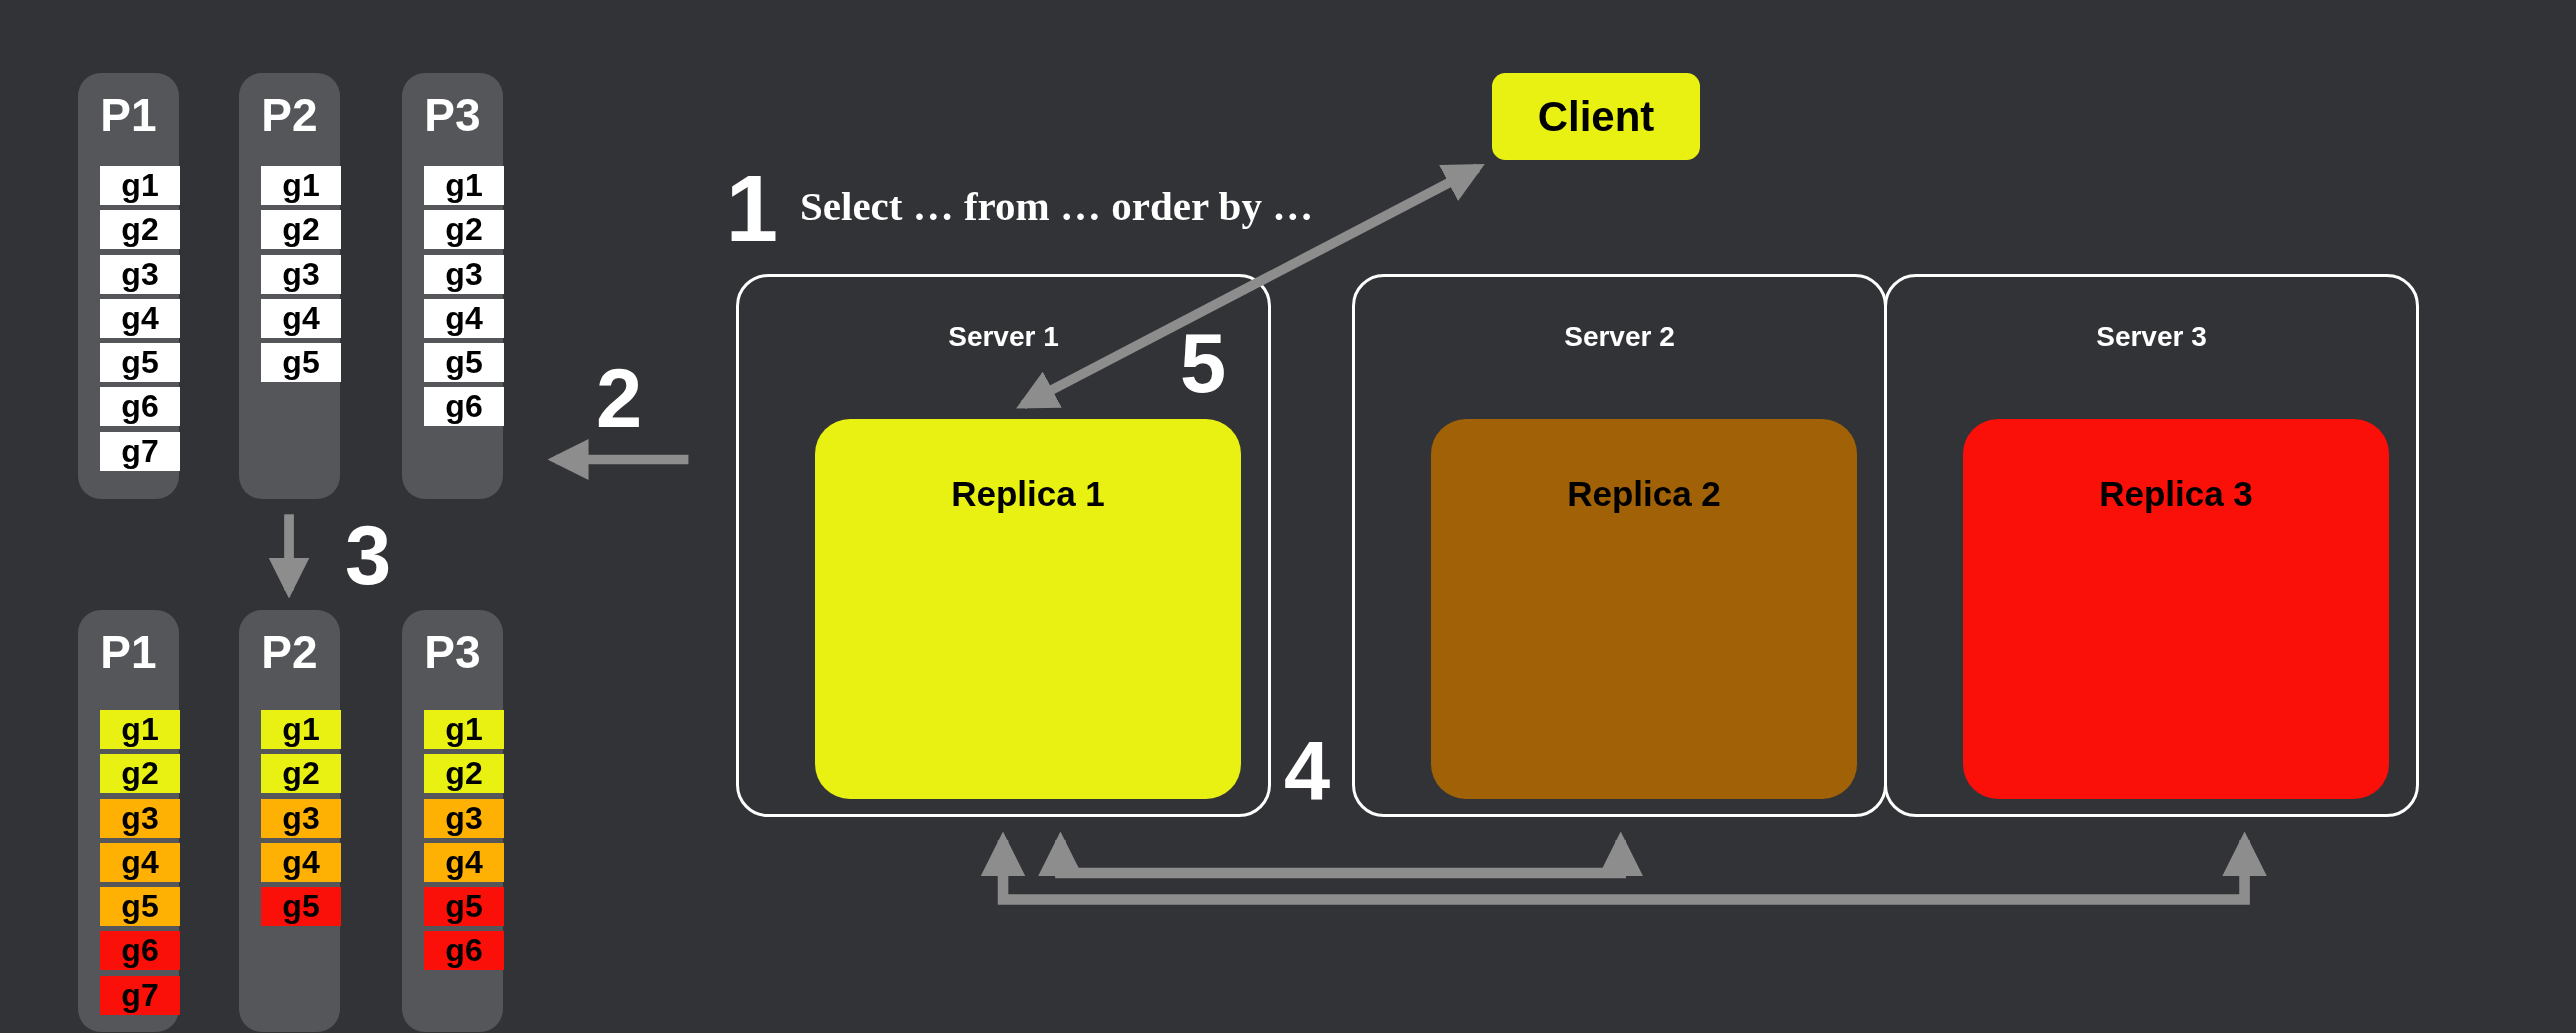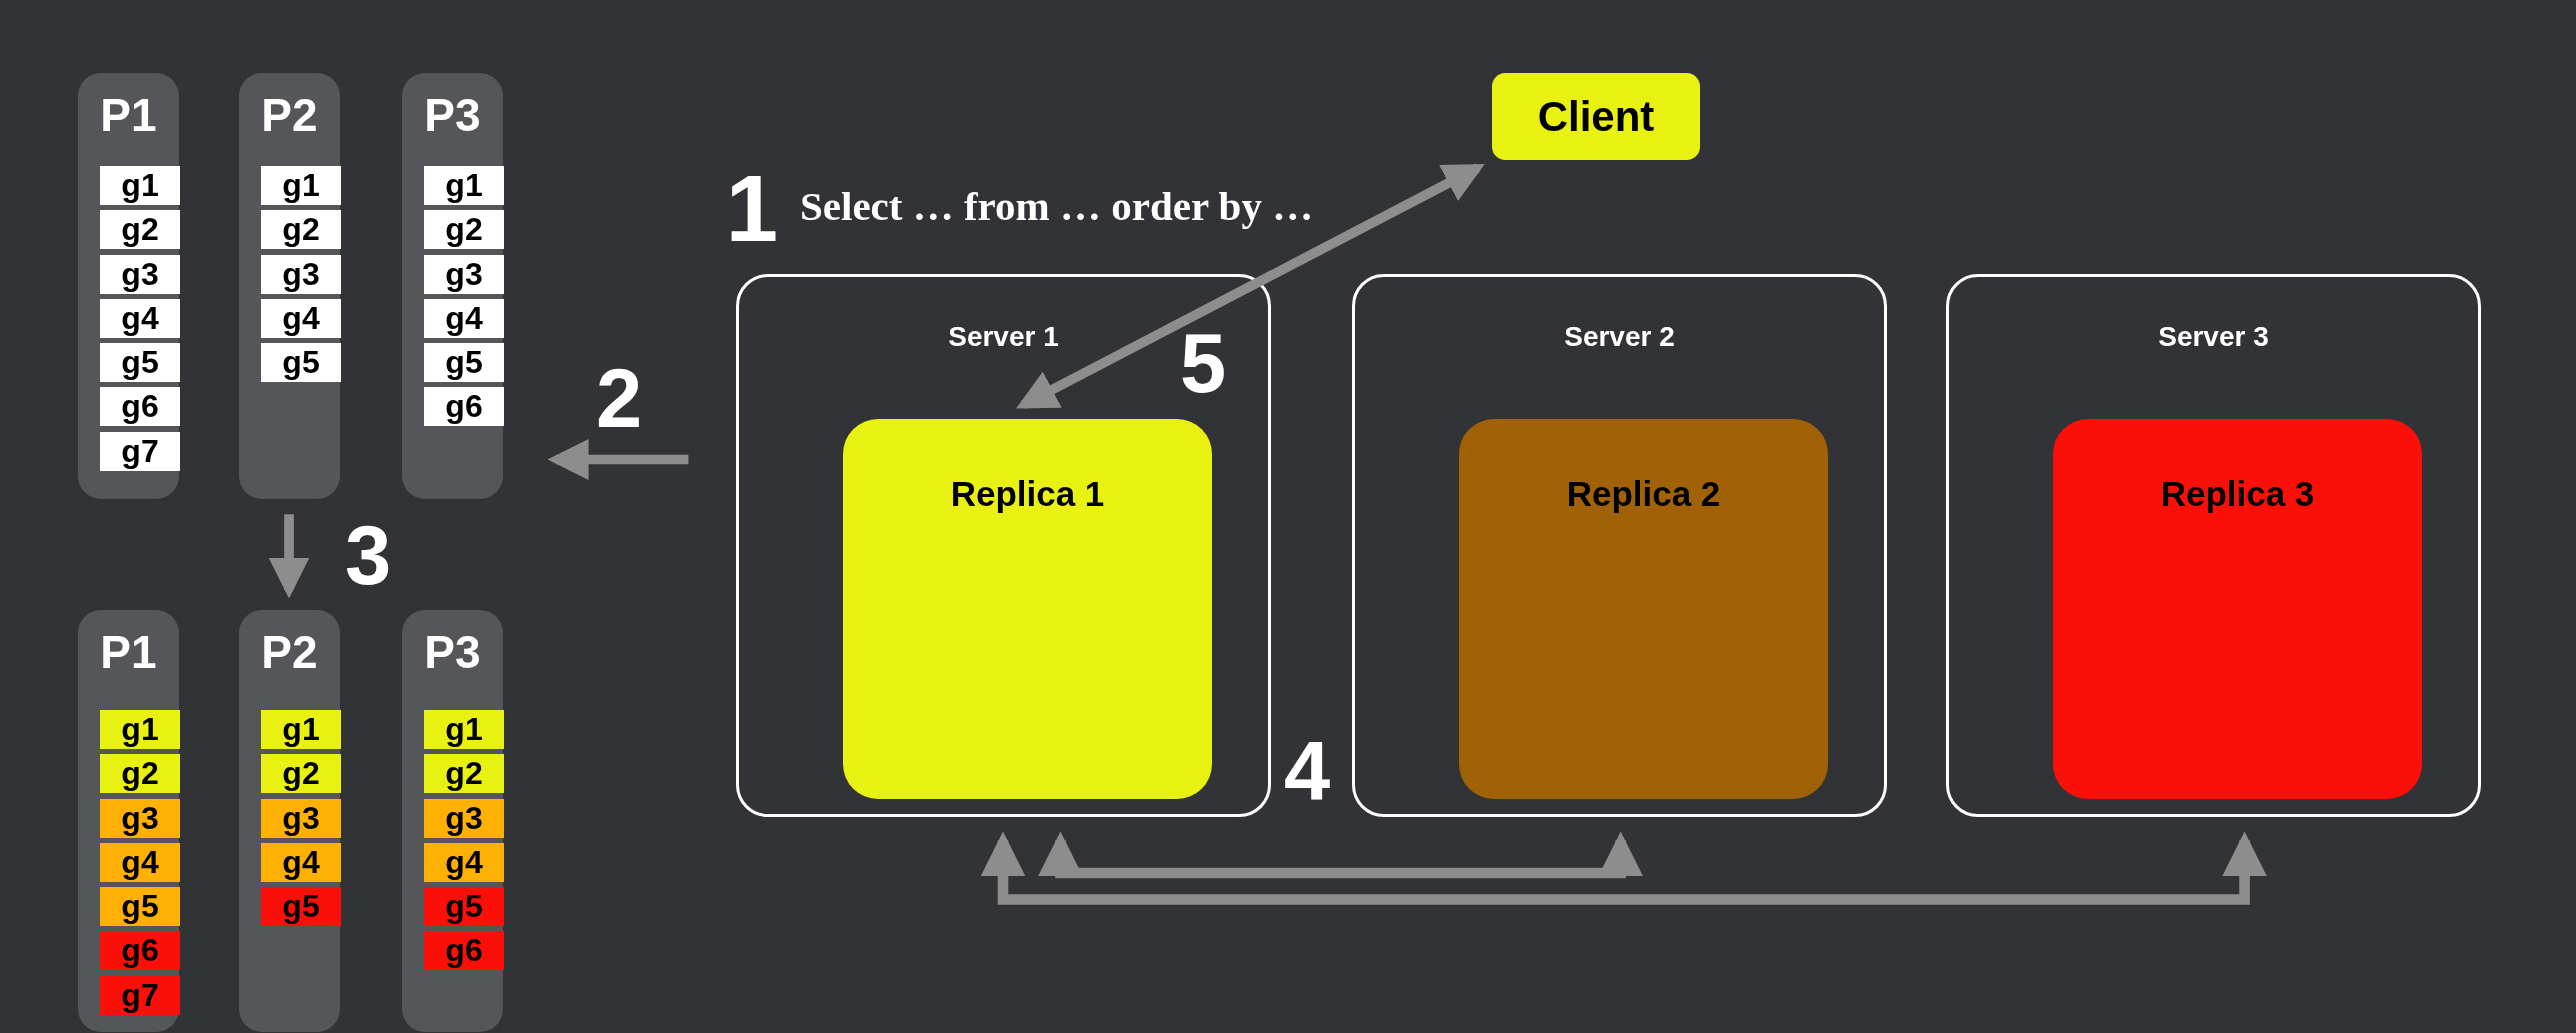--- a/index.html
+++ b/index.html
@@ -21,23 +21,23 @@
     width: 80px; height: 39px; margin: 0 auto 5.3px;
     text-align: center; font-size: 32px; line-height: 39px;
     color: var(--text-dark);
   }
 
   
   .server {
     position: absolute; top: 274px; width: 535px; height: 543px;
     border: 3.5px solid #ffffff; border-radius: 32px;
   }
-  #server1 { left: 736px; } #server2 { left: 1352px; } #server3 { left: 1946px; }
+  #server1 { left: 736px; } #server2 { left: 1352px; } #server3 { left: 1884px; }
   .server-label { position: absolute; top: 44px; left: 0; width: 100%; text-align: center; font-size: 28px; color: var(--text-light); }
-  .replica { position: absolute; left: 76px; top: 142px; width: 369px; height: 380px; border-radius: 35px; margin-left: 28px; }
+  .replica { position: absolute; left: 76px; top: 142px; width: 426px; height: 380px; border-radius: 35px; }
   .replica-label { padding-top: 55px; text-align: center; font-size: 35px; color: var(--text-dark); }
 
   
   #client { position: absolute; left: 1492px; top: 73px; width: 208px; height: 87px; border-radius: 13.3px; text-align: center; }
   #client span { font-size: 42px; line-height: 87px; color: var(--text-dark); }
 
   
   .stepnum { position: absolute; transform: translate(-50%,-50%); font-size: 83px; color: var(--text-light); }
   #step1 { left: 752px;  top: 209px; font-size: 94px; }
   #step2 { left: 619px;  top: 399px; }

